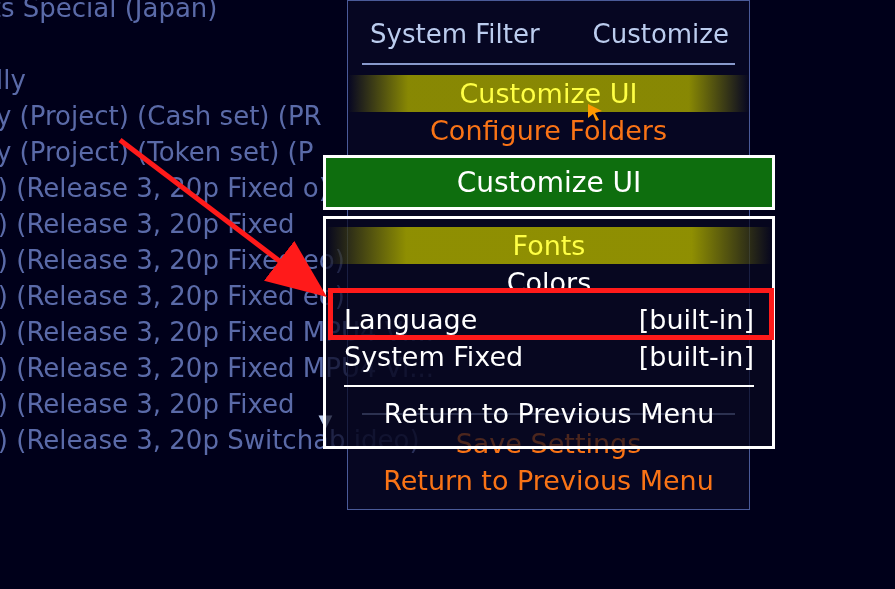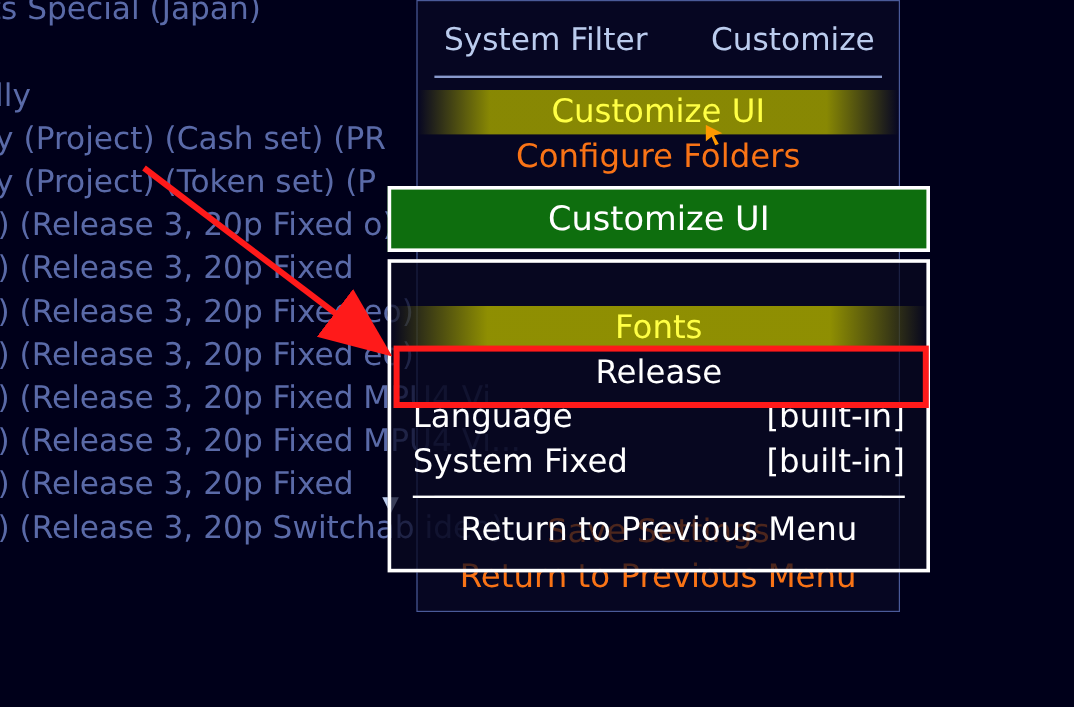--- a/index.html
+++ b/index.html
@@ -95,21 +95,20 @@
     display: flex;
     justify-content: space-between;
     padding: 3px 18px;
     color: #ffffff;
     font-size: 27px;
   }
   .panel-front .frow.center { justify-content: center; }
   .panel-front .frow.hl2 {
     background: linear-gradient(90deg, rgba(128,128,0,0) 0%, rgba(150,150,0,0.95) 18%, rgba(150,150,0,0.95) 82%, rgba(128,128,0,0) 100%);
     color: #ffff44;
-    margin-top: 28px;
   }
   .panel-front hr.sep2 {
     border: none;
     border-top: 2px solid #ffffff;
     margin: 10px 18px 8px 18px;
   }
 
   
   .anno-rect {
     position: absolute;
@@ -180,21 +179,21 @@
   <polygon points="0,0 14,7 7,9 11,16 8,17 5,10 0,14" fill="#ff9900"></polygon>
 </svg>
 
 <div class="panel-front">
   <div class="title">Customize UI</div>
   <div class="body">
     <div class="frow center hl2">
       <span>Fonts</span>
     </div>
     <div class="frow center">
-      <span>Release</span>
+      <span>Colors</span>
     </div>
     <div class="frow">
       <span>Language</span>
       <span>[built-in]</span>
     </div>
     <div class="frow">
       <span>System Fixed</span>
       <span>[built-in]</span>
     </div>
     <hr class="sep2">

